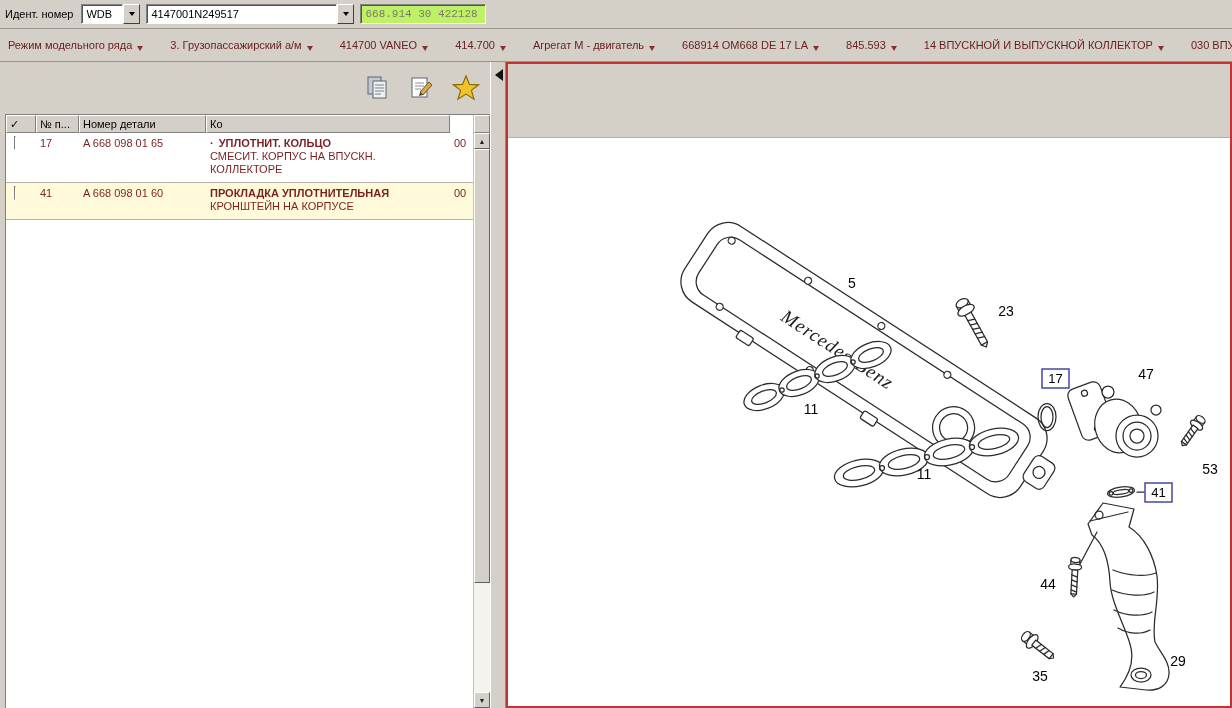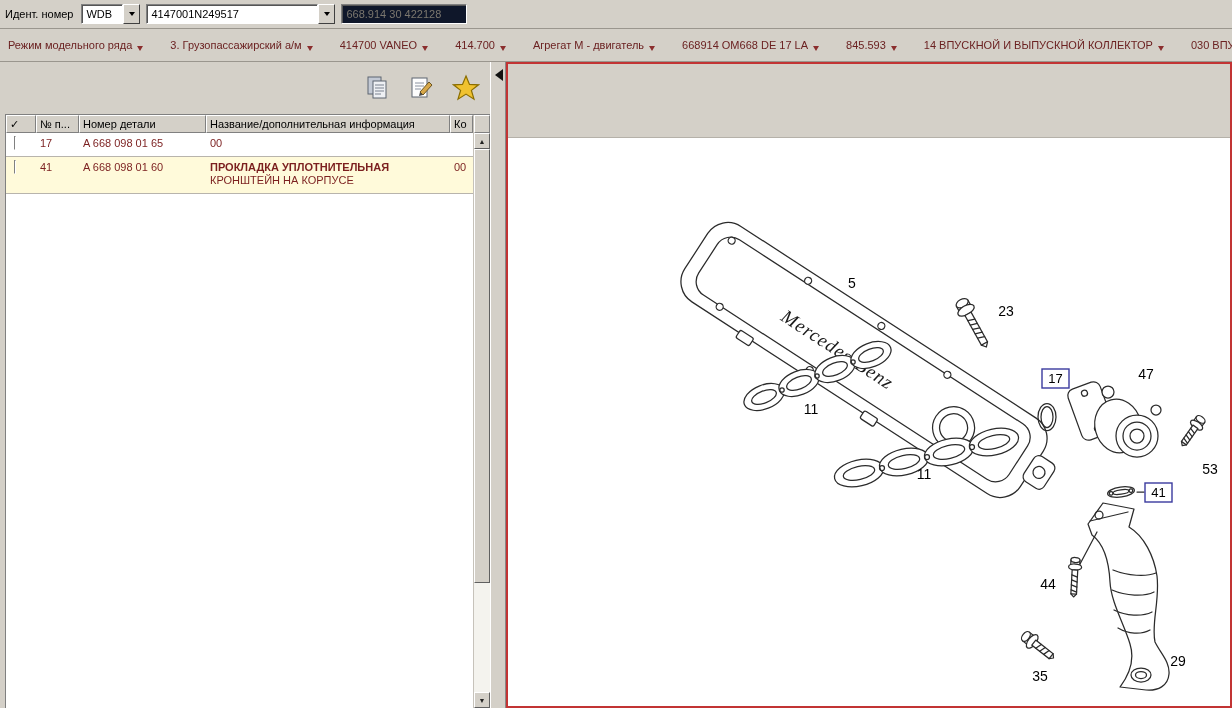--- a/index.html
+++ b/index.html
@@ -19,22 +19,22 @@
     height:20px; border:1px solid; border-color:#808080 #fff #fff #808080;
     box-shadow:inset 1px 1px 0 #555; background:#fff; padding:0 4px;
     font-family:"Liberation Sans", sans-serif; font-size:11px; color:#000;
   }
   .combo-btn { width:17px; height:20px; background:#d4d0c8;
     border:1px solid; border-color:#fff #404040 #404040 #fff;
     display:flex; align-items:center; justify-content:center; }
   .tri-down { width:0; height:0; border-left:3.5px solid transparent;
     border-right:3.5px solid transparent; border-top:4.5px solid #000; }
   .wdb-input { width:42px; }
-  .vin-input { width:172px; }
-  .code-input { width:126px; background:#0f172a; color:#7b776e; }
+  .vin-input { width:191px; }
+  .code-input { width:126px; background:#bef264; color:#7b776e;font-family:Liberation Mono, monospace; }
   
   .breadcrumb { height:33px; flex:0 0 33px; display:flex; align-items:center;
     padding:0 8px; gap:27px; white-space:nowrap; overflow:hidden;
     border-bottom:1px solid #9a968e; }
   .bc-item { color:#6b2121; display:flex; align-items:flex-end; gap:5px; cursor:default; }
   .bc-arrow { width:0; height:0; border-left:3.5px solid transparent;
     border-right:3.5px solid transparent; border-top:5px solid #8b2e2e; margin-top:2px; }
   
   .main { flex:1; display:flex; min-height:0; }
   .left { width:490px; flex:0 0 490px; display:flex; flex-direction:column; }
@@ -180,30 +180,34 @@
           </svg>
         </span>
       </div>
 
       <div class="table-zone">
         <div class="grid">
           <div class="thead">
             <div class="th">✓</div>
             <div class="th">№ п...</div>
             <div class="th">Номер детали</div>
-            <div class="th">Название/дополнительная информация</div>
             <div class="th">Ко</div>
           </div>
 
           <div class="row">
             <div class="cell">
               <span class="cb"></span>
             </div>
             <div class="cell">17</div>
             <div class="cell">A 668 098 01 65</div>
+            <div class="cell">
+              <div class="pname"><span class="bullet">·</span><span>УПЛОТНИТ. КОЛЬЦО</span></div>
+              <div class="pinfo">СМЕСИТ. КОРПУС НА ВПУСКН.</div>
+              <div class="pinfo">КОЛЛЕКТОРЕ</div>
+            </div>
             <div class="cell">00</div>
           </div>
 
           <div class="row selected">
             <div class="cell">
               <span class="cb"></span>
             </div>
             <div class="cell">41</div>
             <div class="cell">A 668 098 01 60</div>
             <div class="cell">

